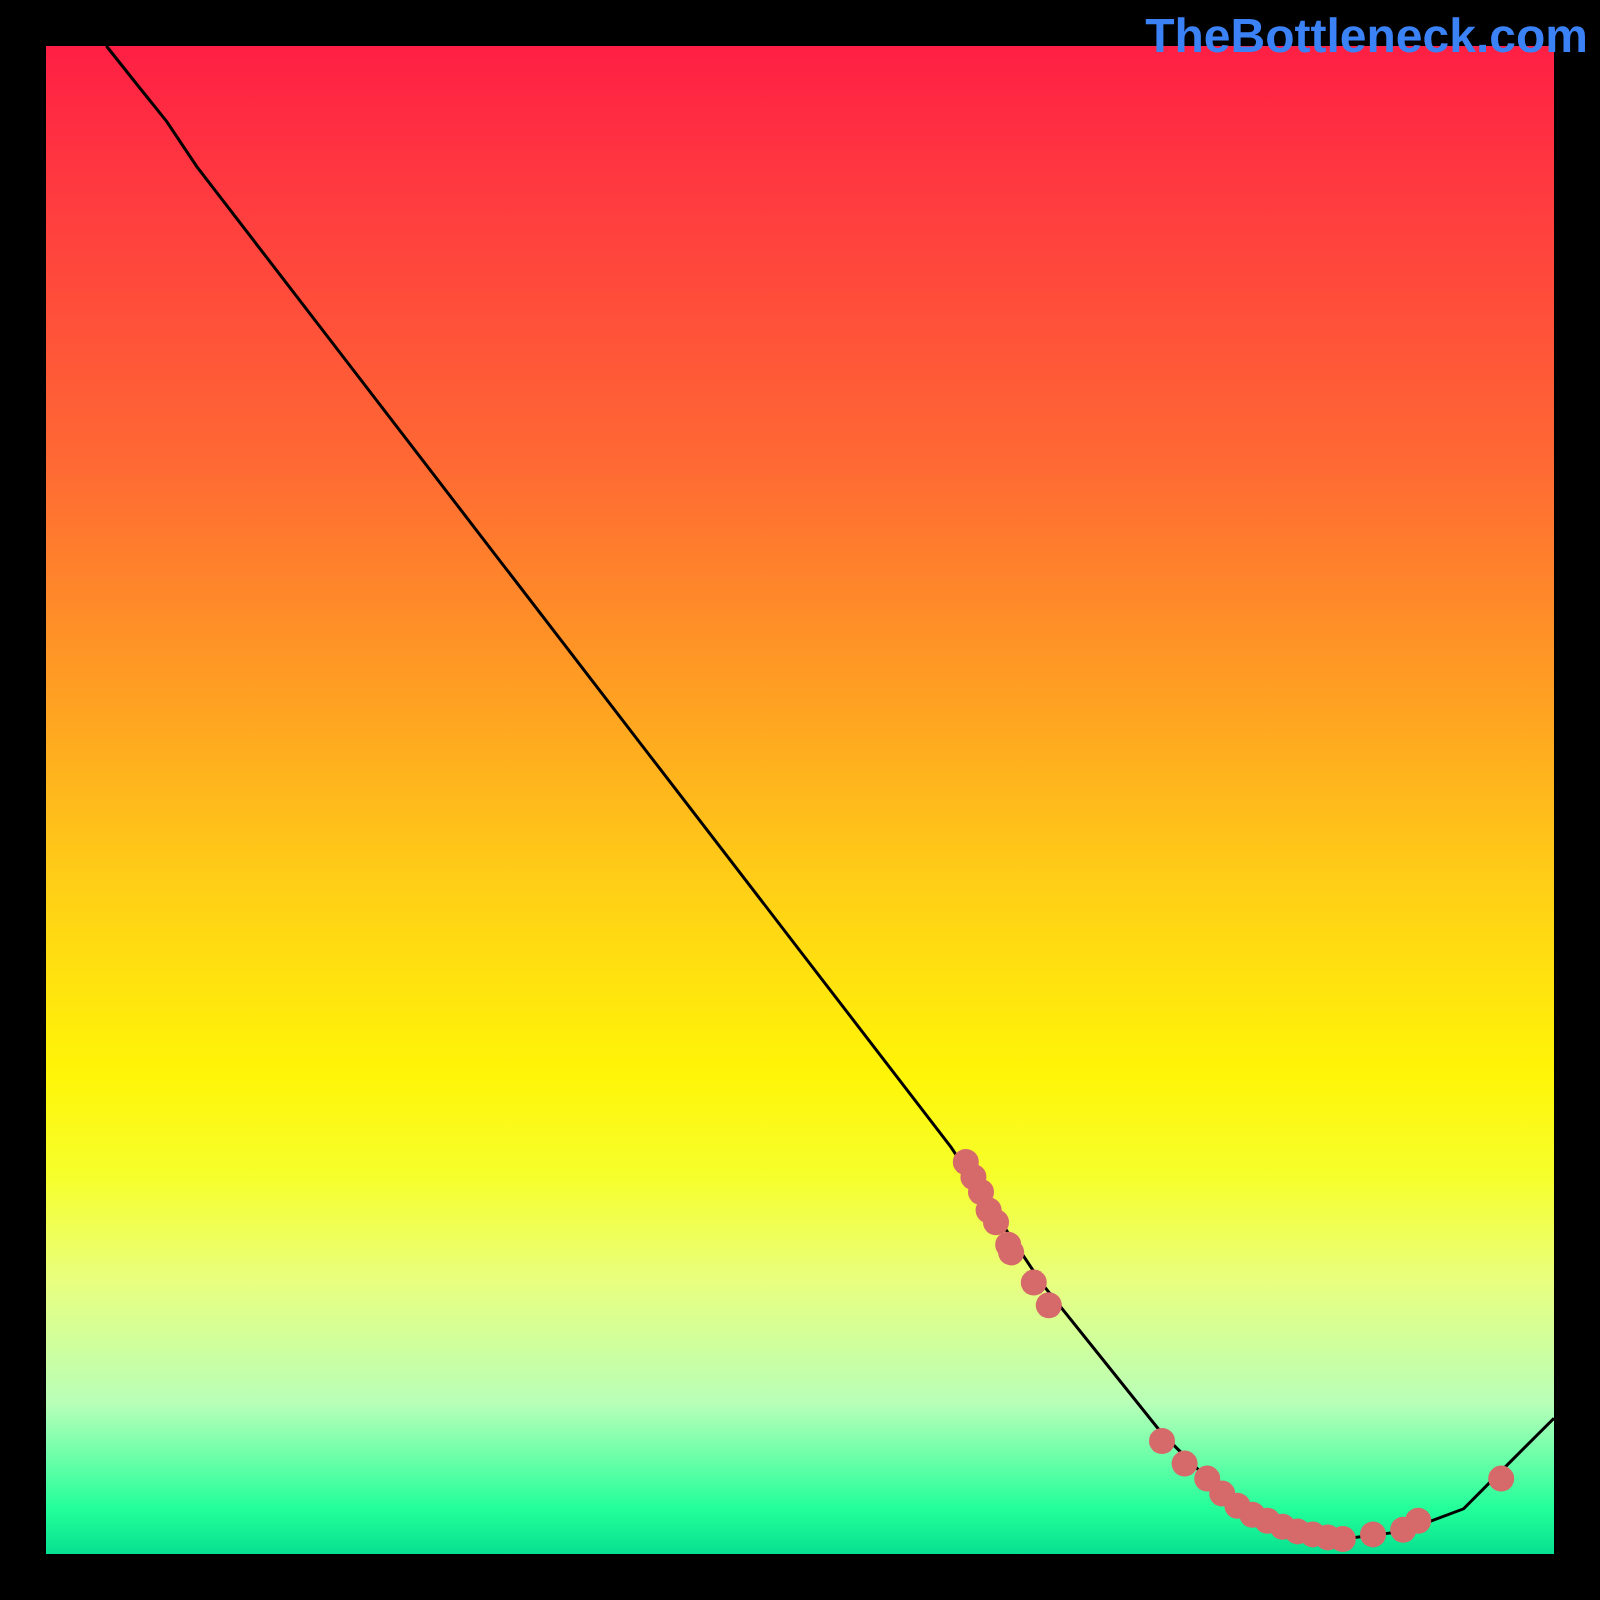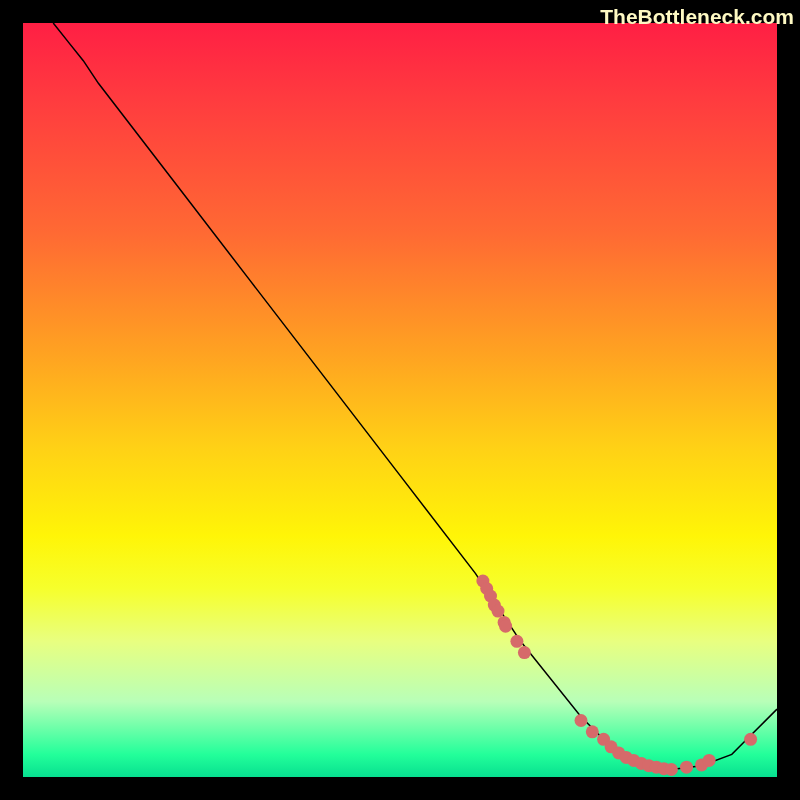--- a/index.html
+++ b/index.html
@@ -15,21 +15,21 @@
        #fff507 68%,
        #f6ff2c 75%,
        #e8ff80 82%,
        #b8ffb8 90%,
        #23ff9a 97%,
        #07e090 100%);
   }
   .attribution {
     position:absolute; right:6px; top:5px;
     font-family: Arial, Helvetica, sans-serif;
-    font-size:21px; font-weight:700; color:#fef9c3;
+    font-size:24px; font-weight:700; color:#3b82f6;
   }
   svg.overlay { position:absolute; left:23px; top:23px; width:754px; height:754px; overflow:visible; }
   .curve { fill:none; stroke:#000; stroke-width:1.5; }
   .pt { fill:#d66a6a; }
 </style>
 </head>
 <body>
 <div class="frame">
 
   <div class="plot-bg"></div>

